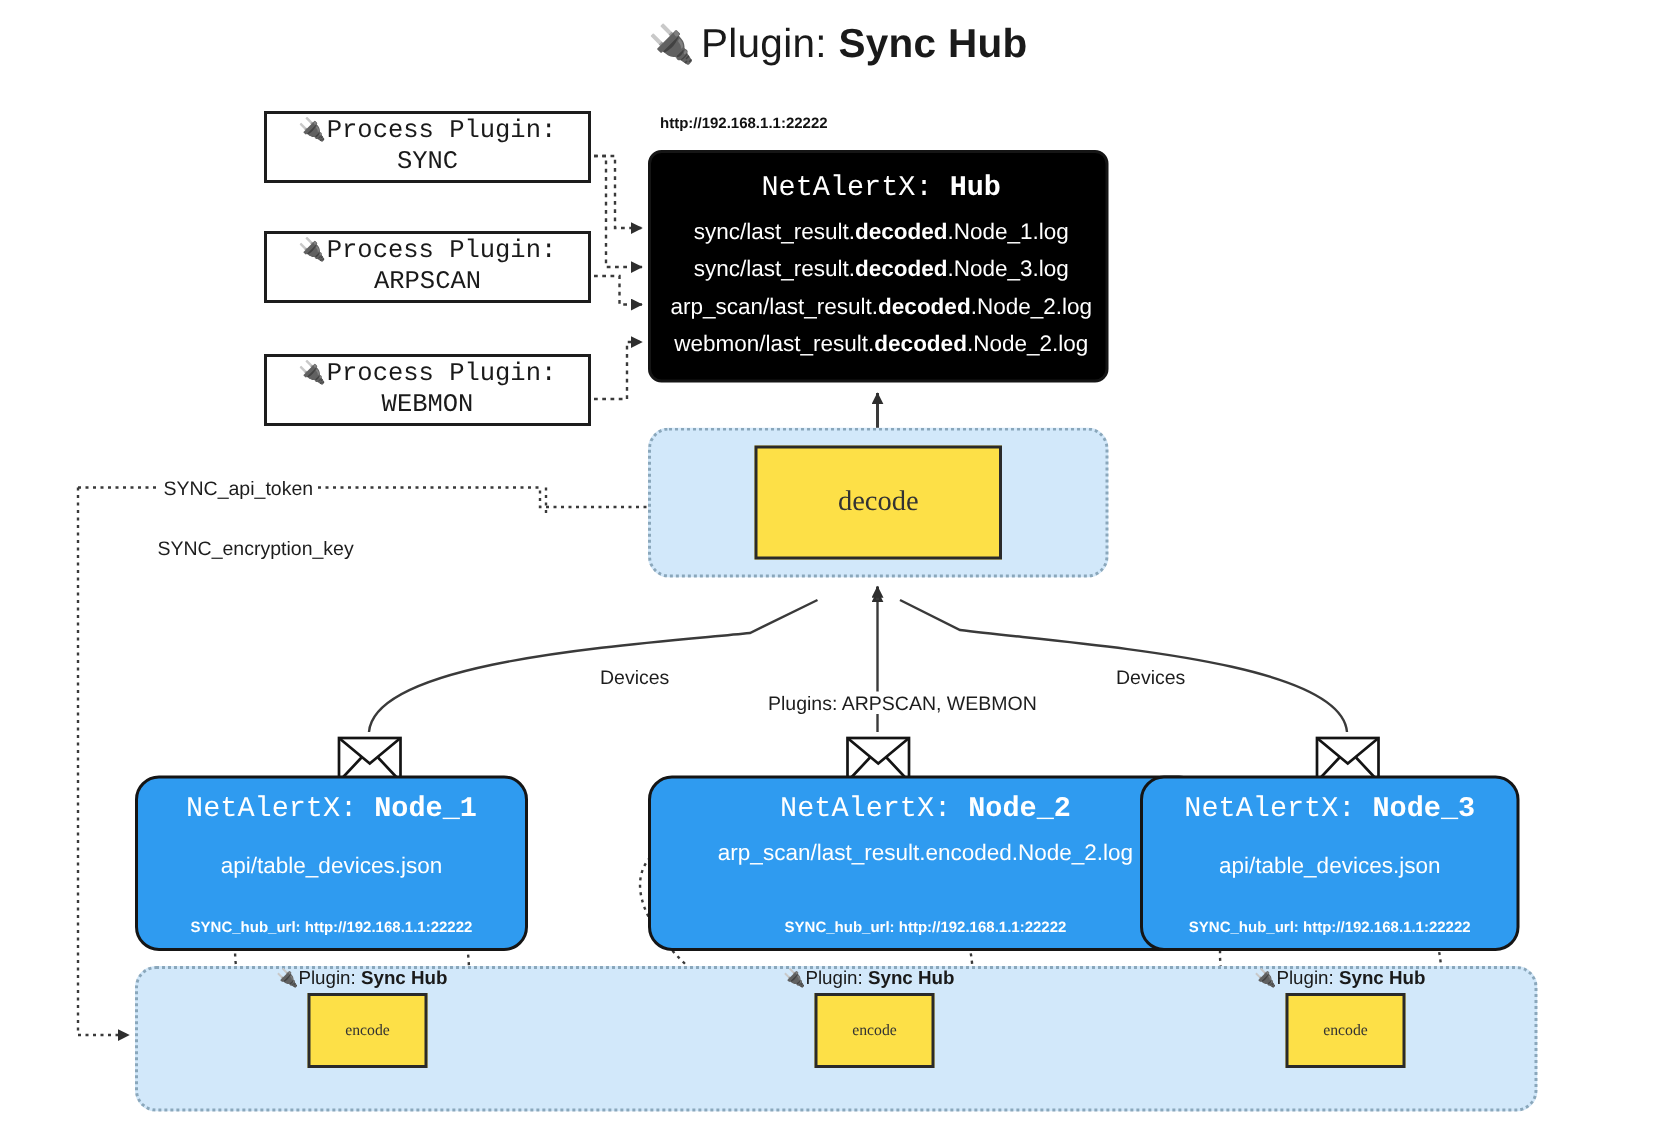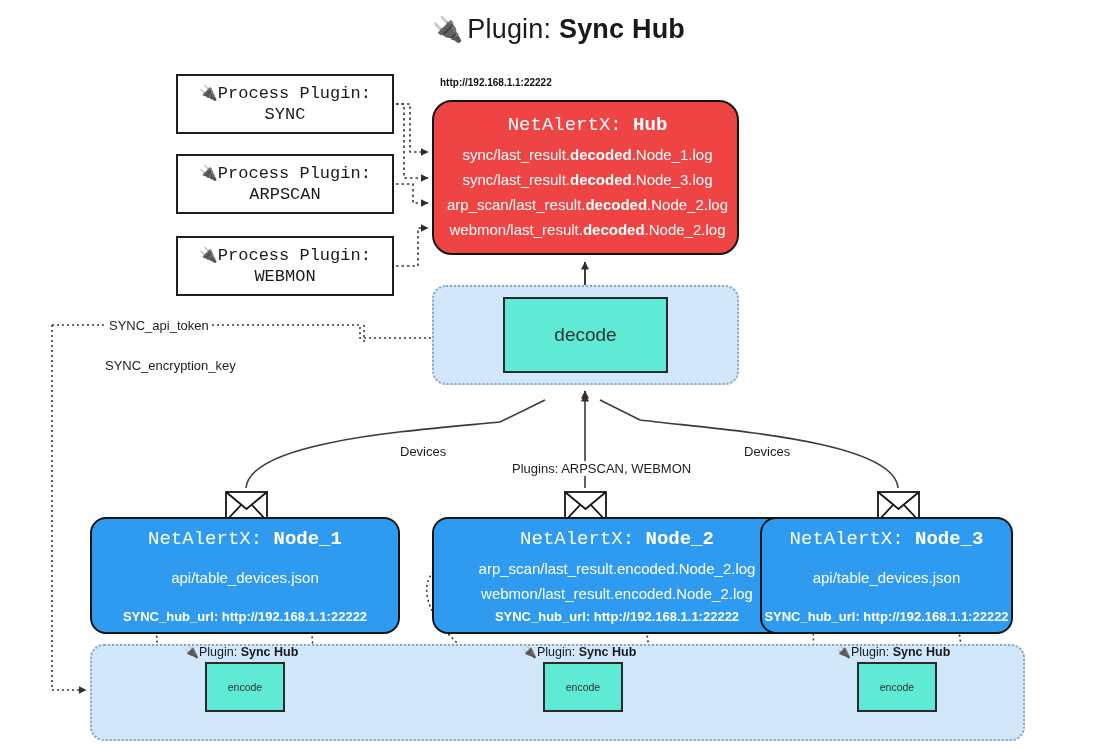--- a/index.html
+++ b/index.html
@@ -8,76 +8,76 @@
   .stage{position:absolute;left:0;top:0;width:1117px;height:754px;}
   svg.wires{position:absolute;left:0;top:0;width:1117px;height:754px;pointer-events:none;}
 
   
   #page-title{position:absolute;left:0;top:14px;width:1117px;text-align:center;
     font-size:27px;letter-spacing:.2px;}
   #page-title .plug{font-size:25px;margin-right:4px;}
   #page-title .bold{font-weight:bold;}
 
   
-  .proc{position:absolute;width:218px;height:60px;background:#fff;border:2.5px solid #1d1d1d;
+  .proc{position:absolute;width:218px;height:48px;background:#fff;border:2.5px solid #1d1d1d;
     box-sizing:border-box;font-family:"Liberation Mono","DejaVu Sans Mono",monospace;
     font-size:17px;line-height:1.25;display:flex;flex-direction:column;
     align-items:center;justify-content:center;}
   .proc .l1{display:block;white-space:nowrap;}
   .proc .l1 .plug{font-family:"DejaVu Sans",sans-serif;font-size:15px;}
   .proc .l2{display:block;}
 
   
   #hub-url{position:absolute;left:440px;top:77px;width:300px;text-align:left;
     font-size:10px;font-weight:bold;color:#111;}
   #hub-box{position:absolute;left:432px;top:100px;width:307px;height:155px;
-    background:#ef4444;border:2.5px solid #151515;border-radius:20px;box-sizing:border-box;
+    background:#000000;border:2.5px solid #151515;border-radius:9px;box-sizing:border-box;
     color:#fff;overflow:hidden;padding-left:48px;}
   #hub-title{position:absolute;left:0;top:12px;width:307px;text-align:center;
     font-family:"Liberation Mono","DejaVu Sans Mono",monospace;font-size:19px;}
   #hub-title .bold{font-weight:bold;}
   .hub-line{position:absolute;left:0;width:307px;text-align:center;font-size:15px;
     color:#fff;white-space:nowrap;}
   .hub-line b{font-weight:bold;}
 
   
   .lightbox{position:absolute;background:#d2e8fa;border:2px dotted #8aa7bb;
     box-sizing:border-box;}
   #decode-region{left:432px;top:285px;width:307px;height:100px;border-radius:14px;}
   #encode-region{left:90px;top:644px;width:935px;height:97px;border-radius:14px;}
 
   
-  .wbox{position:absolute;background:#5eead4;border:2.5px solid #2a2a2a;box-sizing:border-box;
+  .wbox{position:absolute;background:#fde047;border:2.5px solid #2a2a2a;box-sizing:border-box;
     display:flex;align-items:center;justify-content:center;
-    font-family:Liberation Sans, sans-serif;color:#333;}
+    font-family:Liberation Serif, serif;color:#333;}
   #decode-box{left:503px;top:297px;width:165px;height:76px;font-size:19px;}
   .encode-box{width:80px;height:50px;font-size:10.5px;top:662px;}
   #encode-box-1{left:205px;}
   #encode-box-2{left:543px;}
   #encode-box-3{left:857px;}
   .encode-label{position:absolute;top:645px;font-size:12.5px;white-space:nowrap;}
   .encode-label .plug{font-size:12px;}
   .encode-label b{font-weight:bold;}
   #encode-label-1{left:184px;}
   #encode-label-2{left:522px;}
   #encode-label-3{left:836px;}
 
   
   .node{position:absolute;background:#2f9bf0;border:2.5px solid #151515;border-radius:16px;
     box-sizing:border-box;color:#fff;overflow:hidden;height:117px;top:517px;}
-  #node-1{left:90px;width:310px;}
+  #node-1{left:90px;width:262px;}
   #node-2{left:432px;width:370px;}
   #node-3{left:760px;width:253px;}
   .node-title{position:absolute;left:0;top:9px;width:100%;text-align:center;
     font-family:"Liberation Mono","DejaVu Sans Mono",monospace;font-size:19px;}
   .node-title .bold{font-weight:bold;}
   .node-line{position:absolute;left:0;width:100%;text-align:center;font-size:15px;
     white-space:nowrap;}
   .node-foot{position:absolute;left:0;bottom:8px;width:100%;text-align:center;
-    font-size:13px;font-weight:bold;color:#fff;white-space:nowrap;}
+    font-size:10px;font-weight:bold;color:#fff;white-space:nowrap;}
 
   
   .flabel{position:absolute;font-size:13px;color:#1d1d1d;white-space:nowrap;background:#fff;}
   #label-api-token{left:106px;top:318px;padding:0 3px;}
   #label-enc-key{left:66px;top:358px;padding:0 3px;margin-left:36px;}
   #label-devices-left{left:396px;top:444px;padding:0 4px;}
   #label-devices-right{left:740px;top:444px;padding:0 4px;}
   #label-plugins-mid{left:508px;top:461px;padding:0 4px;}
 </style>
 </head>
@@ -198,21 +198,20 @@
 
   <div class="node" id="node-1">
     <div class="node-title"><span>NetAlertX: </span><span class="bold">Node_1</span></div>
     <div class="node-line" style="top:50px;">api/table_devices.json</div>
     <div class="node-foot">SYNC_hub_url: http://192.168.1.1:22222</div>
   </div>
 
   <div class="node" id="node-2">
     <div class="node-title"><span>NetAlertX: </span><span class="bold">Node_2</span></div>
     <div class="node-line" style="top:41px;">arp_scan/last_result.encoded.Node_2.log</div>
-    <div class="node-line" style="top:66px;">webmon/last_result.encoded.Node_2.log</div>
     <div class="node-foot">SYNC_hub_url: http://192.168.1.1:22222</div>
   </div>
 
   <div class="node" id="node-3">
     <div class="node-title"><span>NetAlertX: </span><span class="bold">Node_3</span></div>
     <div class="node-line" style="top:50px;">api/table_devices.json</div>
     <div class="node-foot">SYNC_hub_url: http://192.168.1.1:22222</div>
   </div>
 
   <div class="lightbox" id="encode-region"></div>

